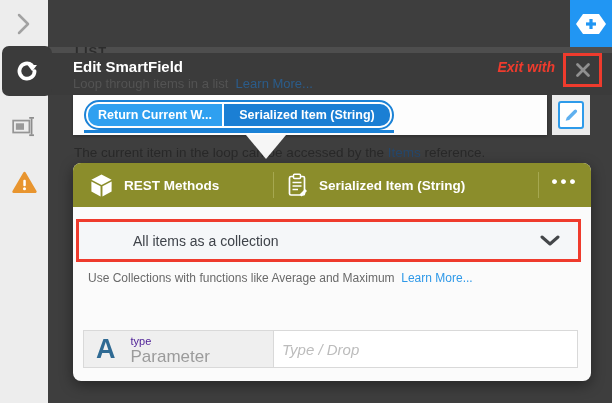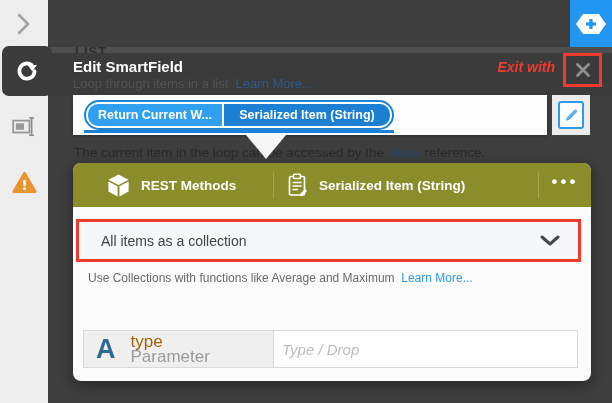--- a/index.html
+++ b/index.html
@@ -52,42 +52,42 @@
   .pencil-zone { position:absolute; left:552px; top:95px; width:38px; height:40px; background:#ececec; z-index:4;
                 display:flex; align-items:center; justify-content:center; }
   .pencil-btn  { width:26px; height:28px; background:#fff; border:2px solid #2e9bea; border-radius:3px;
                 display:flex; align-items:center; justify-content:center; cursor:pointer; }
 
   
   .panel { position:absolute; left:73px; top:163px; width:518px; height:218px; background:#fbfbfb;
            border-radius:8px; z-index:4; box-shadow:0 4px 14px rgba(0,0,0,.4); }
   .panel-head { position:absolute; left:0; top:0; width:518px; height:44px; background:#8b8d2b;
            border-radius:8px 8px 0 0; display:flex; align-items:center; }
-  .head-s1 { width:200px; display:flex; align-items:center; padding-left:33px; }
+  .head-s1 { width:200px; display:flex; align-items:center; padding-left:16px; }
   .head-s2 { flex:1; display:flex; align-items:center; padding-left:13px; }
   .head-s3 { width:52px; display:flex; align-items:center; justify-content:center; cursor:pointer; height:44px; }
   .head-label { color:#fff; font-size:13.5px; font-weight:bold; margin-left:10px; white-space:nowrap; }
   .head-div { width:1px; height:26px; background:#a6a850; }
   .menu-dots { color:#fff; font-size:17px; font-weight:bold; letter-spacing:3px; line-height:10px; margin-top:-7px; }
 
   .drop-box { position:absolute; left:3px; top:56px; width:505px; height:43px; border:3px solid #ef3b2d; }
   .drop-row { width:100%; height:100%; background:#f5f7f9; display:flex; align-items:center; cursor:pointer;
-              position:relative; }
+              position:relative;padding-left:32px; }
   .drop-text { margin-left:22px; font-size:14px; color:#3f434a; }
   .drop-chev { position:absolute; right:18px; top:13px; }
 
   .hint { position:absolute; left:15px; top:108px; font-size:12px; color:#6a6a6a; white-space:nowrap; }
   .hint .link { color:#2f99e8; }
 
   .param-row { position:absolute; left:10px; top:167px; width:495px; height:38px; border:1px solid #d9d9d9;
                display:flex; }
   .param-left { width:190px; background:#efefef; border-right:1px solid #d9d9d9; display:flex;
                 align-items:center; padding-left:12px; }
   .param-a { font-size:27px; font-weight:bold; color:#2f6a93; margin-right:15px; line-height:27px; }
-  .param-name { font-size:17px; color:#a16207; line-height:15px; }
+  .param-name { font-size:11px; color:#4c1d95; line-height:15px; }
   .param-kind { font-size:17px; color:#9b9b9b; line-height:15px; }
   .param-input { flex:1; background:#fff; }
   .param-input input { width:100%; height:100%; border:none; outline:none; background:transparent;
                 font-style:italic; font-size:15px; color:#555; padding-left:8px;
                 font-family:"Liberation Sans", sans-serif; }
   .param-input input::placeholder { color:#bcbcbc; opacity:1; }
 
   svg { display:block; }
 </style>
 </head>

